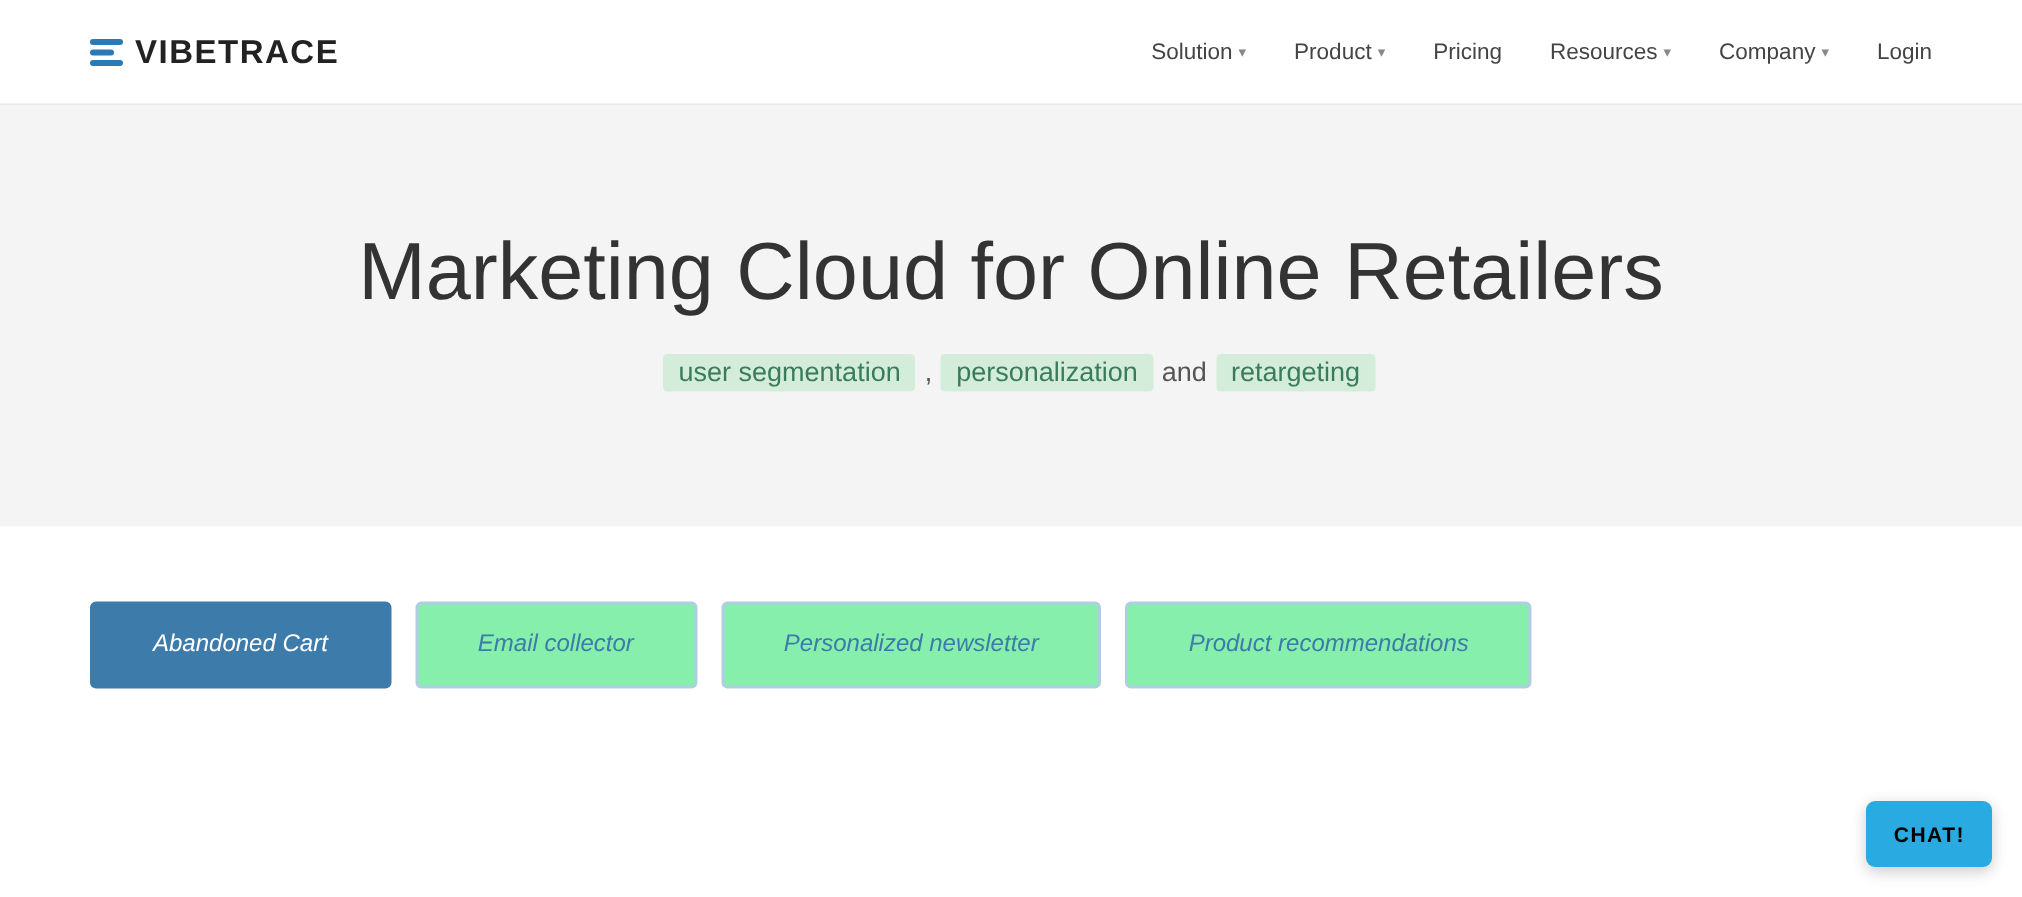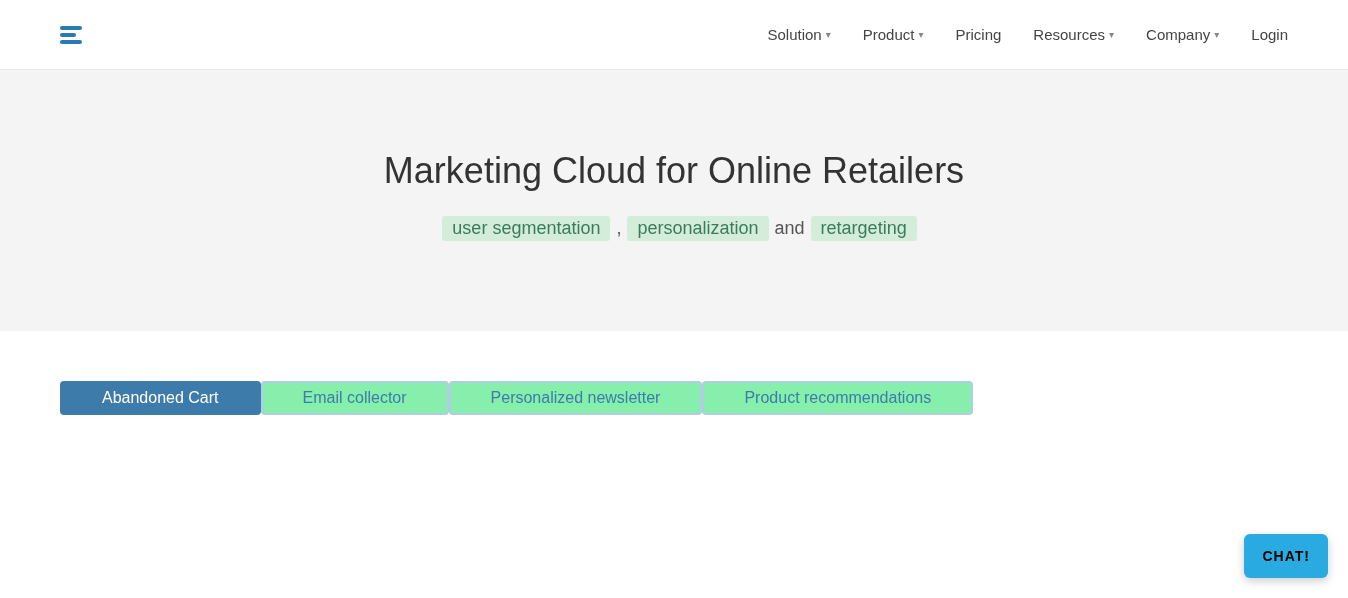--- a/index.html
+++ b/index.html
@@ -63,21 +63,21 @@
       color: #444;
     }
 
     
     .hero {
       background: #f4f4f4;
       text-align: center;
       padding: 80px 40px 90px;
     }
     .hero h1 {
-      font-size: 36px;
+      font-size: 54px;
       font-weight: 400;
       color: #333;
       margin-bottom: 24px;
     }
     .hero p {
       font-size: 18px;
       color: #555;
       display: flex;
       align-items: center;
       justify-content: center;
@@ -97,26 +97,28 @@
       padding: 50px 60px 30px;
       background: #fff;
     }
     .tabs-row {
       display: flex;
       gap: 0;
       justify-content: flex-start;
       margin-bottom: 30px;
     }
     .tab-btn {
-      padding: 6px 40px;
+      padding: 18px 40px;
       font-size: 16px;
       cursor: pointer;
       border-radius: 4px;
       font-weight: 400;
       transition: all 0.2s;
+      margin-right: 16px;
+      font-style: italic;
     }
     .tab-btn.active {
       background: #3d7bab;
       color: #fff;
       border: 2px solid #3d7bab;
     }
     .tab-btn.inactive {
       background: #86efac;
       color: #3d7bab;
       border: 2px solid #b0cde3;
@@ -149,20 +151,21 @@
 </head>
 <body>
 
 <nav>
   <a class="logo" href="#">
     <div class="logo-icon">
       <span></span>
       <span></span>
       <span></span>
     </div>
+    <span class="logo-text">VIBETRACE</span>
   </a>
   <ul class="nav-links">
     <li>
       <a href="#">
         <span>Solution</span>
         <span class="chevron">▾</span>
       </a>
     </li>
     <li>
       <a href="#">

